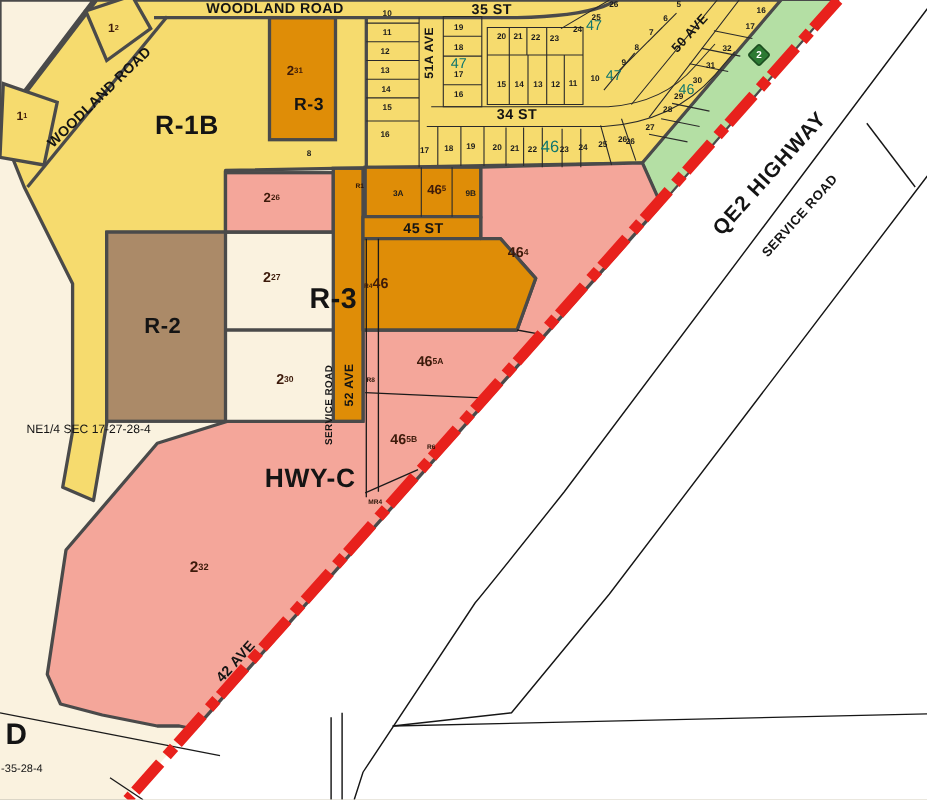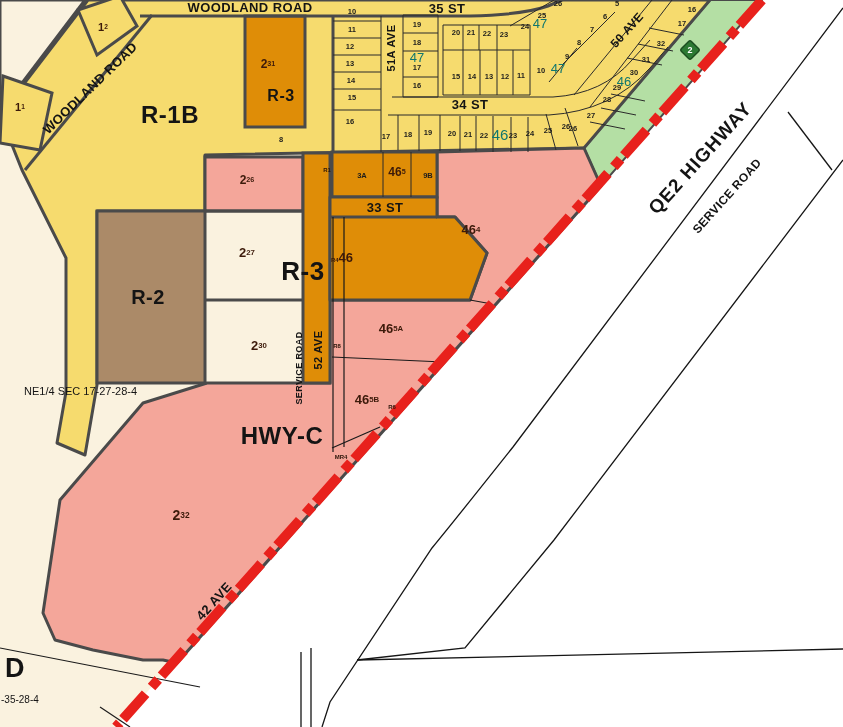--- a/index.html
+++ b/index.html
@@ -101,21 +101,21 @@
   </g>
   <text x="690" y="53" font-size="9" font-weight="bold" fill="#ffffff" text-anchor="middle" font-family="Liberation Sans, sans-serif">2</text>
 </svg>
 
 <div id="label-layer">
 
   <div class="lbl" style="left:250px;top:7px;font-size:13px;">WOODLAND ROAD</div>
   <div class="lbl" style="left:90px;top:88px;font-size:13px;--r:-44deg;">WOODLAND ROAD</div>
   <div class="lbl" style="left:447px;top:8px;font-size:13px;">35 ST</div>
   <div class="lbl" style="left:470px;top:104px;font-size:13px;">34 ST</div>
-  <div class="lbl" style="left:385px;top:207px;font-size:13px;">33 ST</div>
+  <div class="lbl" style="left:385px;top:207px;font-size:13px;">45 ST</div>
   <div class="lbl" style="left:391px;top:48px;font-size:11px;--r:-90deg;">51A AVE</div>
   <div class="lbl" style="left:627px;top:30px;font-size:12px;--r:-48deg;">50 AVE</div>
   <div class="lbl" style="left:318px;top:350px;font-size:11px;--r:-90deg;">52 AVE</div>
   <div class="lbl" style="left:299px;top:368px;font-size:9px;--r:-90deg;">SERVICE ROAD</div>
   <div class="lbl" style="left:700px;top:158px;font-size:19px;--r:-48deg;letter-spacing:1px;">QE2 HIGHWAY</div>
   <div class="lbl" style="left:727px;top:196px;font-size:12px;--r:-48deg;">SERVICE ROAD</div>
   <div class="lbl" style="left:214px;top:601px;font-size:13px;--r:-48deg;">42 AVE</div>
 
   <div class="lbl zone" style="left:170px;top:115px;font-size:24px;">R-1B</div>
   <div class="lbl zone" style="left:281px;top:96px;font-size:16px;">R-3</div>

